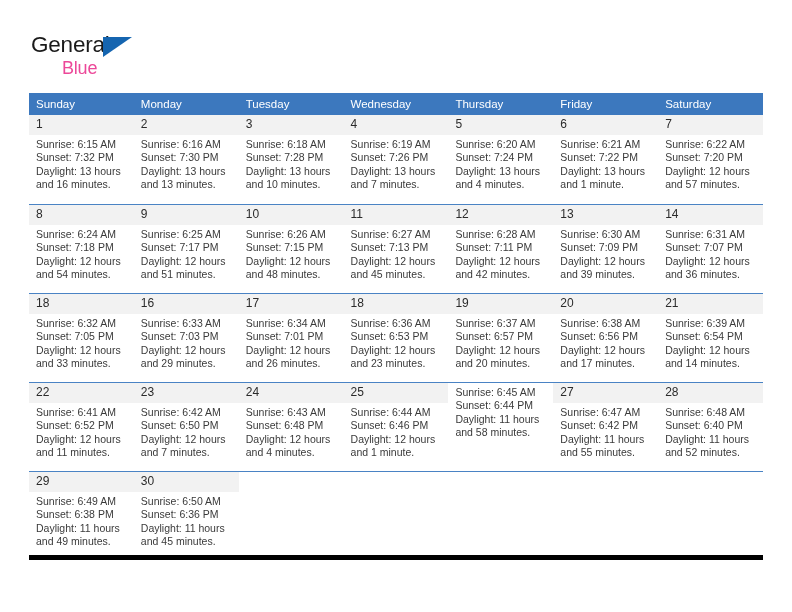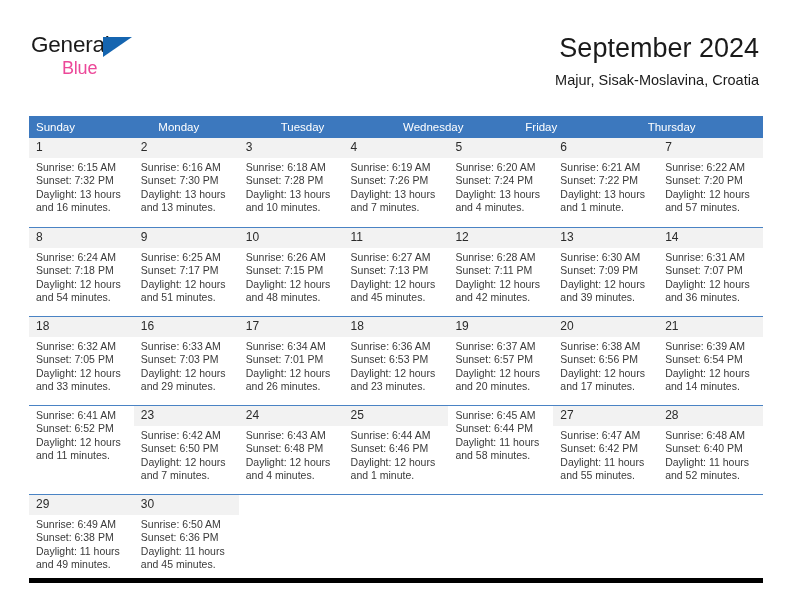--- a/index.html
+++ b/index.html
@@ -85,21 +85,21 @@
     font-size: 14.5px;
     line-height: 20px;
     color: #1a1a1a;
     margin: 6px 0 0 0;
   }
 
   
   .calendar {
     position: absolute;
     left: 29px;
-    top: 116px;
+    top: 93px;
     width: 734px;
   }
 
   .weekdays {
     display: flex;
     background: #3c78be;
     height: 22px;
   }
   .weekday {
     flex: 1 1 0;
@@ -162,36 +162,33 @@
 <div class="page">
 
   <div class="header">
 
     <div class="logo">
       <span class="logo-general">General</span>
       <span class="logo-tri"></span>
       <span class="logo-blue">Blue</span>
     </div>
 
-    <div class="title-block">
-      <h1 class="cal-title">September 2024</h1>
-      <div class="cal-subtitle">Majur, Sisak-Moslavina, Croatia</div>
-    </div>
 
   </div>
 
   <div class="calendar">
 
     <div class="weekdays">
       <div class="weekday">Sunday</div>
       <div class="weekday">Monday</div>
       <div class="weekday">Tuesday</div>
       <div class="weekday">Wednesday</div>
+      <div class="weekday">Thursday</div>
       <div class="weekday">Friday</div>
-      <div class="weekday">Thursday</div>
+      <div class="weekday">Saturday</div>
     </div>
 
     <div class="weeks-container">
         <div class="week">
           <div class="day filled">
             <div class="daynum">1</div>
             <div class="daybody">
               <div class="dayline">Sunrise: 6:15 AM</div>
               <div class="dayline">Sunset: 7:32 PM</div>
               <div class="dayline">Daylight: 13 hours</div>
@@ -378,20 +375,21 @@
             <div class="daybody">
               <div class="dayline">Sunrise: 6:39 AM</div>
               <div class="dayline">Sunset: 6:54 PM</div>
               <div class="dayline">Daylight: 12 hours</div>
               <div class="dayline">and 14 minutes.</div>
             </div>
           </div>
         </div>
         <div class="week">
           <div class="day filled">
+            <div class="daynum">22</div>
             <div class="daybody">
               <div class="dayline">Sunrise: 6:41 AM</div>
               <div class="dayline">Sunset: 6:52 PM</div>
               <div class="dayline">Daylight: 12 hours</div>
               <div class="dayline">and 11 minutes.</div>
             </div>
           </div>
           <div class="day filled">
             <div class="daynum">23</div>
             <div class="daybody">

